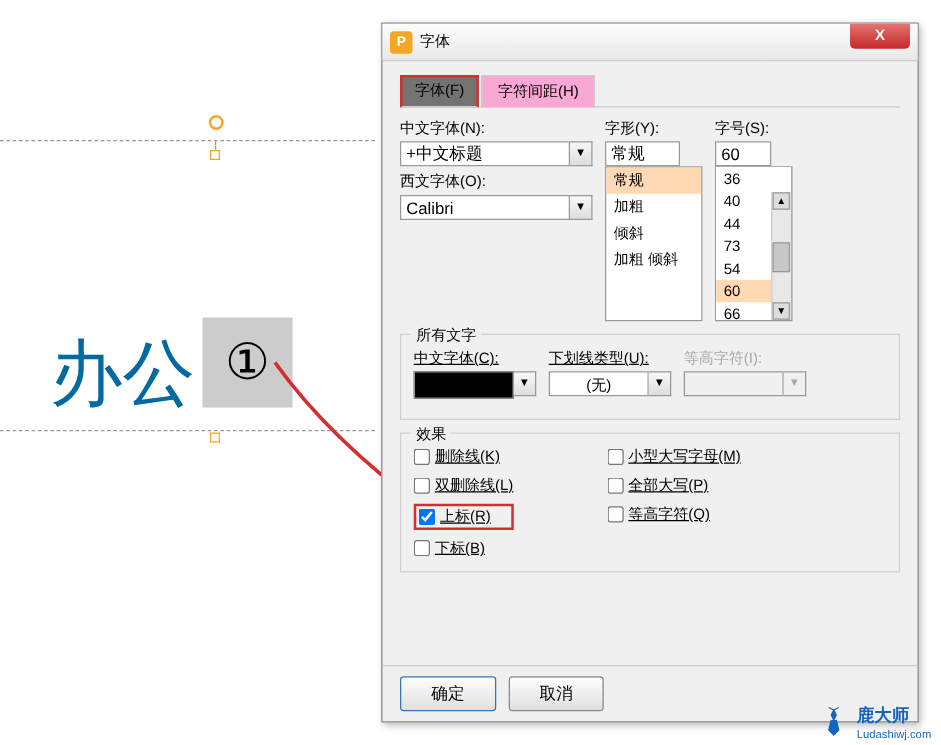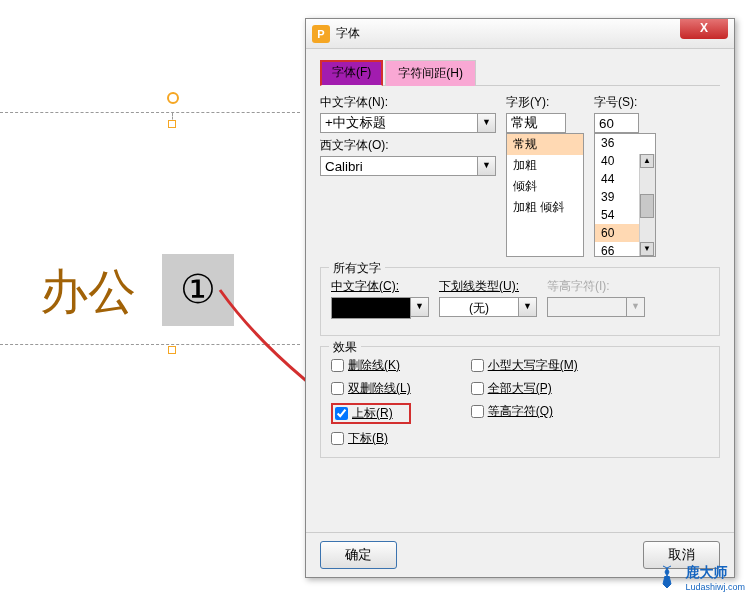--- a/index.html
+++ b/index.html
@@ -5,78 +5,78 @@
     * { box-sizing: border-box; margin: 0; padding: 0; }
     body { font-family: "Microsoft YaHei", SimSun, sans-serif; font-size: 12px; background: #fff; width: 753px; height: 596px; position: relative; overflow: hidden; }
     
     .canvas-area { position: absolute; left: 0; top: 0; width: 300px; height: 400px; }
     .rotate-handle { position: absolute; left: 165px; top: 90px; width: 16px; height: 16px; }
     .rotate-handle svg { width: 100%; height: 100%; }
     .dotted-line { position: absolute; left: 0; height: 0; border-top: 1px dashed #999; width: 300px; }
     .dotted-line.top { top: 112px; }
     .dotted-line.bottom { top: 344px; }
     .dotted-v { position: absolute; top: 113px; left: 172px; width: 0; height: 10px; border-left: 1px dashed #999; }
-    .text-block { position: absolute; left: 40px; top: 260px; font-size: 48px; font-family: SimSun, serif; color: #a16207; }
+    .text-block { position: absolute; left: 40px; top: 260px; font-size: 58px; font-family: SimSun, serif; color: #0369a1; }
     .superscript { position: absolute; left: 162px; top: 254px; width: 72px; height: 72px; background: #ccc; font-size: 40px; text-align: center; line-height: 72px; font-family: SimSun, serif; }
     .resize-handle { position: absolute; width: 8px; height: 8px; background: #fff; border: 1px solid #f5a623; }
     .rh1 { left: 168px; top: 120px; }
     .rh2 { left: 168px; top: 346px; }
     
     .arrow-annotation { position: absolute; left: 210px; top: 270px; width: 180px; height: 180px; pointer-events: none; }
     
     .dialog { position: absolute; left: 305px; top: 18px; width: 430px; height: 560px; border: 1px solid #888; background: #f0f0f0; box-shadow: 2px 2px 6px rgba(0,0,0,0.3); }
     .titlebar { height: 30px; background: linear-gradient(#fdfdfd, #e8e8e8); border-bottom: 1px solid #ccc; display: flex; align-items: center; padding-left: 6px; }
     .titlebar-icon { width: 18px; height: 18px; background: #f5a623; border-radius: 3px; margin-right: 6px; display: flex; align-items: center; justify-content: center; color: #fff; font-size: 11px; font-weight: bold; }
     .titlebar-text { flex: 1; }
     .close-btn { width: 48px; height: 20px; background: linear-gradient(#e57373, #c62828); border-radius: 0 0 4px 4px; color: #fff; text-align: center; line-height: 18px; margin-right: 6px; margin-top: -10px; font-family: Arial; font-weight: bold; cursor: pointer; }
     
     .dialog-body { padding: 10px 14px; }
     .tabs { display: flex; margin-bottom: 8px; border-bottom: 1px solid #ccc; }
     .tab { padding: 4px 12px; border: 1px solid #ccc; border-bottom: none; background: #f9a8d4; margin-right: 2px; cursor: pointer; position: relative; top: 1px; }
-    .tab.active { background: #a21caf; border-bottom: 1px solid #f0f0f0; }
+    .tab.active { background: #737373; border-bottom: 1px solid #f0f0f0; }
     .tab-highlight { border: 2px solid #d32f2f; padding: 2px 10px; }
     
     .form-row { display: flex; gap: 10px; margin-bottom: 6px; align-items: flex-start; }
     .form-col { display: flex; flex-direction: column; }
     .label { margin-bottom: 2px; }
     .combo { display: flex; }
     .combo input, .combo-text { border: 1px solid #999; padding: 2px 4px; background: #fff; height: 20px; }
     .combo-btn { width: 18px; height: 20px; border: 1px solid #999; border-left: none; background: linear-gradient(#f8f8f8, #ddd); text-align: center; line-height: 16px; cursor: pointer; font-size: 9px; }
-    .w180 { width: 158px; }
+    .w180 { width: 136px; }
     .w70 { width: 60px; }
     .w50 { width: 45px; }
     
     .listbox { border: 1px solid #999; background: #fff; overflow-y: auto; }
     .listbox-item { padding: 2px 6px; cursor: pointer; }
     .listbox-item.selected { background: #ffd9b3; }
     .style-list { width: 78px; height: 124px; }
     .size-list { width: 62px; height: 124px; position: relative; }
     .scrollbar { position: absolute; right: 0; top: 20px; width: 16px; height: 102px; background: #e8e8e8; border-left: 1px solid #ccc; }
     .scroll-thumb { position: absolute; width: 14px; height: 24px; background: #c8c8c8; border: 1px solid #999; left: 0; top: 40px; }
     .scroll-btn { width: 14px; height: 14px; background: #ddd; border: 1px solid #999; text-align: center; line-height: 12px; font-size: 8px; }
     
     .section { border: 1px solid #d0d0d0; margin-top: 10px; padding: 10px; position: relative; }
     .section-title { position: absolute; top: -8px; left: 8px; background: #f0f0f0; padding: 0 4px; }
     
     .color-combo { display: flex; }
     .color-swatch { width: 80px; height: 22px; border: 1px solid #999; background: #000; }
     
-    .checkbox-grid { display: flex; gap: 60px; }
+    .checkbox-grid { display: flex; gap: 75px; }
     .checkbox-col { display: flex; flex-direction: column; gap: 6px; }
     .checkbox-row { display: flex; align-items: center; gap: 4px; }
     .checkbox-row input[type=checkbox] { cursor: pointer; }
     .highlight-box { border: 2px solid #d32f2f; padding: 0 2px; display: inline-flex; align-items: center; gap: 4px; }
     .underline { text-decoration: underline; }
     
     .offset-row { display: flex; align-items: center; gap: 6px; margin-top: 4px; margin-left: 18px; }
     .spinner { display: flex; }
     .spinner-btns { display: flex; flex-direction: column; }
     .spinner-btns button { width: 16px; height: 10px; font-size: 6px; line-height: 6px; border: 1px solid #999; background: #e8e8e8; cursor: pointer; padding: 0; }
     
-    .button-row { display: flex; justify-content: space-between; gap: 10px; padding: 8px 14px; border-top: 1px solid #ccc; position: absolute; bottom: 0; left: 0; right: 0; }
+    .button-row { display: flex; justify-content: flex-start; gap: 10px; padding: 8px 14px; border-top: 1px solid #ccc; position: absolute; bottom: 0; left: 0; right: 0; }
     .dlg-btn { padding: 4px 24px; border: 1px solid #888; background: linear-gradient(#fdfdfd, #e0e0e0); cursor: pointer; border-radius: 3px; }
     .dlg-btn.primary { border: 1px solid #3b73af; }
     
     .disabled { color: #aaa; }
     
     .logo { position: absolute; right: 8px; bottom: 4px; font-size: 14px; color: #1565c0; font-weight: bold; display: flex; align-items: flex-end; gap: 4px; margin-top: 37px; }
     .logo-sub { font-size: 9px; color: #1565c0; font-weight: normal; display: block; }
   </style>
 </head>
 <body>
@@ -141,21 +141,21 @@
           <div class="listbox-item">加粗 倾斜</div>
         </div>
       </div>
       <div class="form-col">
         <span class="label"><span>字号(S):</span></span>
         <input class="w50" style="border: 1px solid rgb(153, 153, 153); padding: 2px 4px; height: 20px;" value="60">
         <div class="listbox size-list">
           <div class="listbox-item">36</div>
           <div class="listbox-item">40</div>
           <div class="listbox-item">44</div>
-          <div class="listbox-item">39</div>
+          <div class="listbox-item">73</div>
           <div class="listbox-item">54</div>
           <div class="listbox-item selected">60</div>
           <div class="listbox-item">66</div>
           <div class="scrollbar">
             <div class="scroll-btn">▲</div>
             <div class="scroll-thumb"></div>
             <div class="scroll-btn" style="position:absolute;bottom:0">▼</div>
           </div>
         </div>
       </div>

